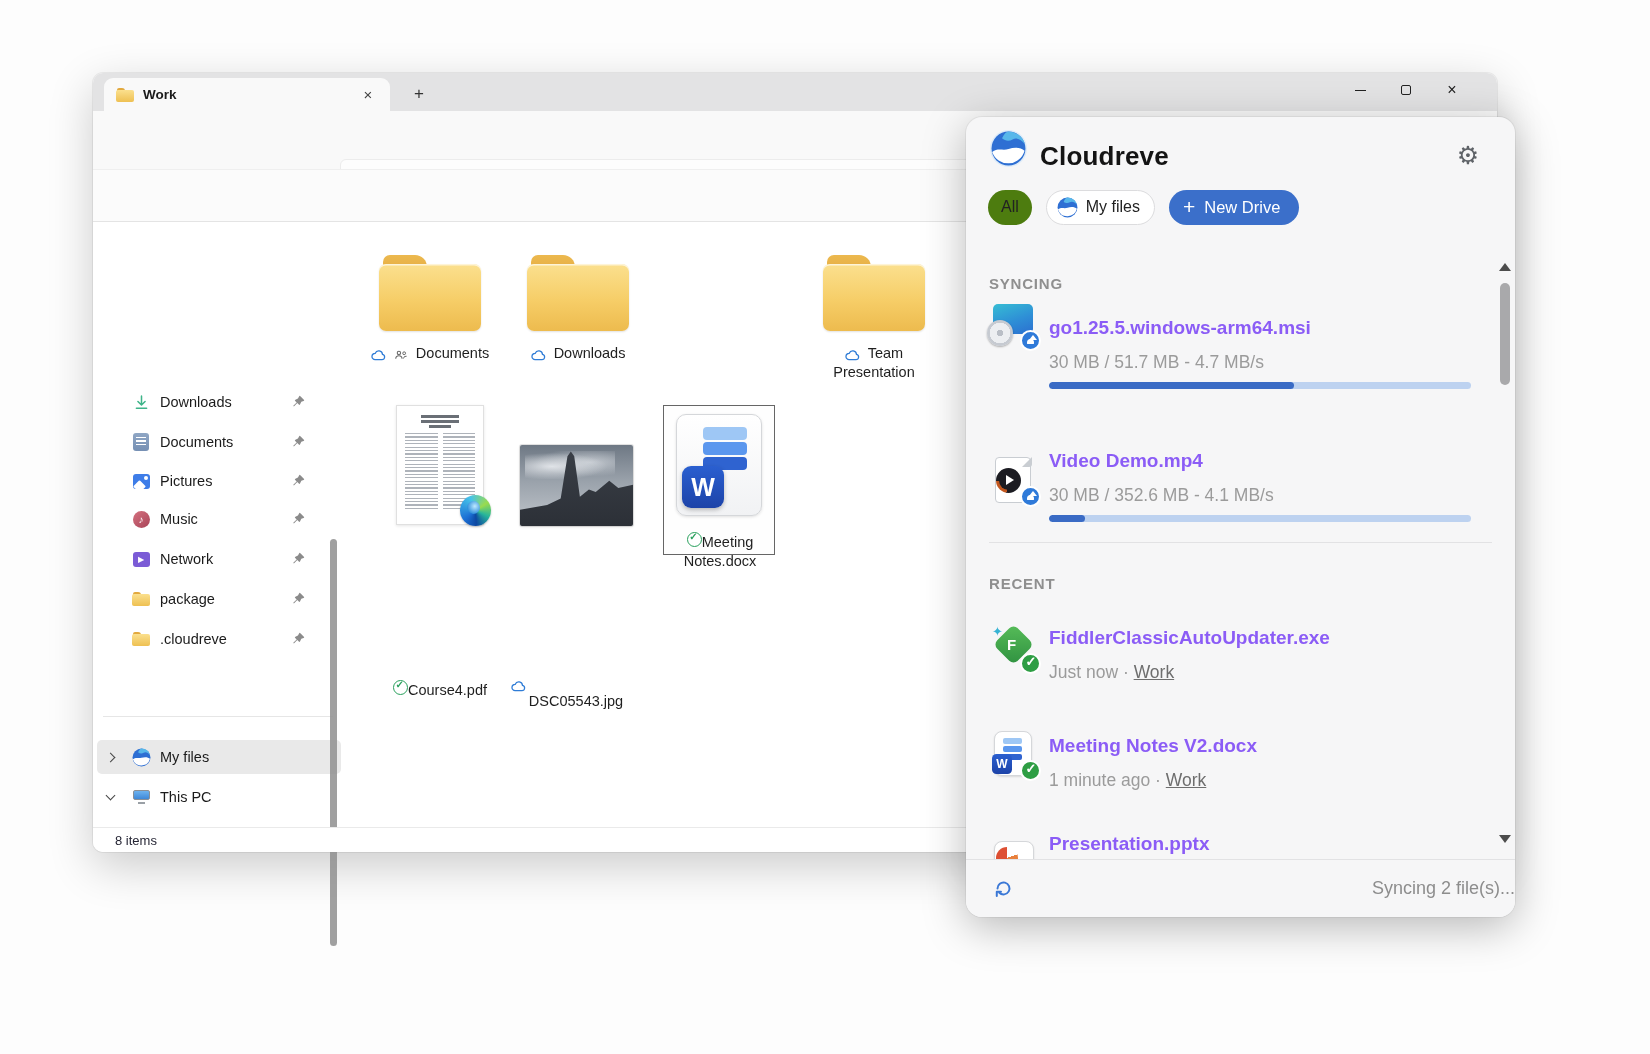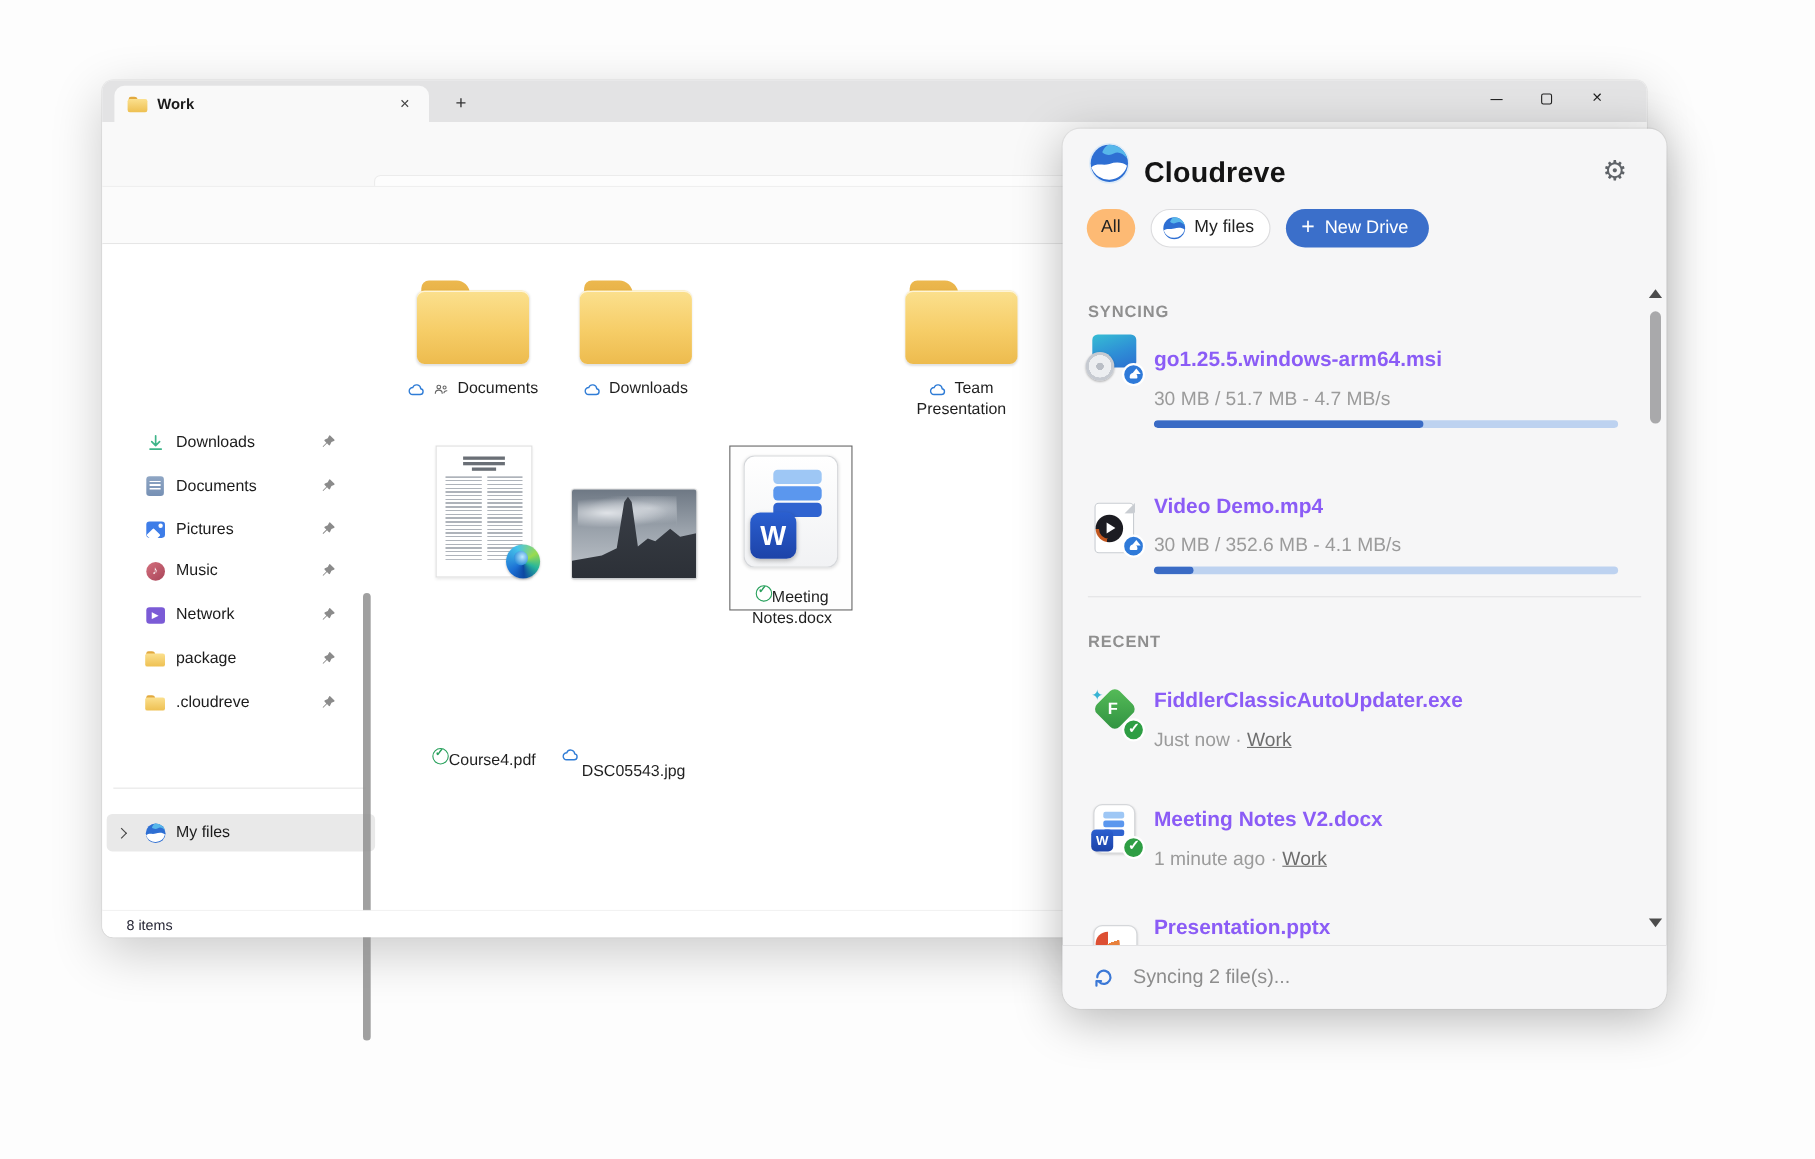--- a/index.html
+++ b/index.html
@@ -141,36 +141,36 @@
 
   
   .panel { position:absolute; left:966px; top:117px; width:549px; height:800px; background:#f6f6f7;
     border-radius:16px; box-shadow:0 10px 44px rgba(0,0,0,.28), 0 0 0 1px rgba(0,0,0,.05); z-index:10; }
   .p-logo { position:absolute; left:24px; top:13px; width:37px; height:37px; }
   .p-title { position:absolute; left:74px; top:24px; font-size:26px; font-weight:700; color:#141414; letter-spacing:.2px; }
   .p-gear { position:absolute; right:32px; top:24px; width:30px; height:30px; font-size:25px; color:#5f6368;
     font-family:"DejaVu Sans", sans-serif; line-height:30px; text-align:center; }
   .chipsrow { position:absolute; left:22px; top:72px; height:36px; display:flex; gap:14px; align-items:center; }
   .chip { height:35px; border-radius:18px; display:flex; align-items:center; font-size:16px; color:#222; }
-  .chip.all { background:#fdba74; padding:0 13px; }
+  .chip.all { background:#4d7c0f; padding:0 13px; }
   .chip.myfiles { background:#fff; border:1px solid #dcdcde; padding:0 14px 0 10px; gap:8px; }
   .chip.newdrive { background:#3b6fca; color:#fff; padding:0 19px 0 14px; gap:9px; font-size:16.5px; }
   .chip.newdrive .plus { font-size:21px; line-height:1; margin-top:-2px; }
   .minilogo { width:21px; height:21px; }
 
   .p-body { position:absolute; left:0; top:120px; width:549px; height:622px; overflow:hidden; }
   .sechdr { position:absolute; left:23px; font-size:15px; font-weight:700; letter-spacing:.8px; color:#8f8f8f; }
   .p-item-title { position:absolute; left:83px; font-size:19px; font-weight:700; color:#8b5cf6; white-space:nowrap; }
   .p-item-sub { position:absolute; left:83px; font-size:17.5px; color:#9b9b9b; white-space:nowrap; }
   .p-item-sub .loc { color:#6e6e6e; text-decoration:underline; }
   .pbar { position:absolute; left:83px; width:422px; height:7px; border-radius:4px; background:#bdd2f0; overflow:hidden; }
   .pfill { height:100%; border-radius:4px; background:#3a6bc5; }
   .pdivider { position:absolute; left:23px; width:503px; border-top:1px solid #e2e2e4; }
   .p-footer { position:absolute; left:0; bottom:0; width:549px; height:58px; border-top:1px solid #e2e2e4;
-    background:#f6f6f7; border-radius:0 0 16px 16px; display:flex; align-items:center; padding-left:27px; gap:16px; }
+    background:#f6f6f7; border-radius:0 0 16px 16px; display:flex; align-items:center; padding-left:27px; gap:16px;justify-content:space-between; }
   .p-footer span { font-size:18px; color:#8d8d8d; }
   .pscroll-up, .pscroll-down { position:absolute; left:533px; width:0; height:0;
     border-left:6px solid transparent; border-right:6px solid transparent; }
   .pscroll-up { top:146px; border-bottom:8px solid #4c4c4c; }
   .pscroll-down { top:718px; border-top:8px solid #4c4c4c; }
   .pscroll-thumb { position:absolute; left:534px; top:166px; width:10px; height:102px; background:#a9a9ab; border-radius:5px; }
 
   
   .picon { position:absolute; left:24px; width:46px; height:46px; }
   .badge { position:absolute; right:-5px; bottom:-4px; width:21px; height:21px; border-radius:50%;
@@ -432,20 +432,30 @@
         <span class="exp right"></span>
         <span class="sic">
           <svg viewBox="0 0 36 36" width="19" height="19">
               <circle cx="18" cy="18" r="17" fill="#2e6fd3"></circle>
               <path d="M18 1a17 17 0 0 1 16.4 12.5c-4-4.5-8.4-6.8-12.4-4.3-3.4 2.1-7.5 1.6-10.5-1.2C13.6 3.6 15.6 1 18 1z" fill="#57b7ea"></path>
               <path d="M1.6 21.5c5.5-4.5 10.5-1 16.5-3s12.5-1.5 16 1.8A17 17 0 0 1 1.6 21.5z" fill="#fff"></path>
             </svg>
         </span>
         <span class="slabel">My files</span>
       </div>
+      <div class="srow" style="top:558px">
+        <span class="exp down"></span>
+        <span class="sic">
+            <span class="i-pc">
+              <span class="scr"></span>
+              <span class="std"></span>
+            </span>
+          </span>
+        <span class="slabel">This PC</span>
+      </div>
       <div class="srow" style="top:598px">
         <span class="exp right2"></span>
         <span class="sic" style="margin-left:45px">
             <span class="i-disk"></span>
           </span>
         <span class="slabel">Local Disk (C:)</span>
       </div>
       <div class="sscroll"></div>
     </div>
 

